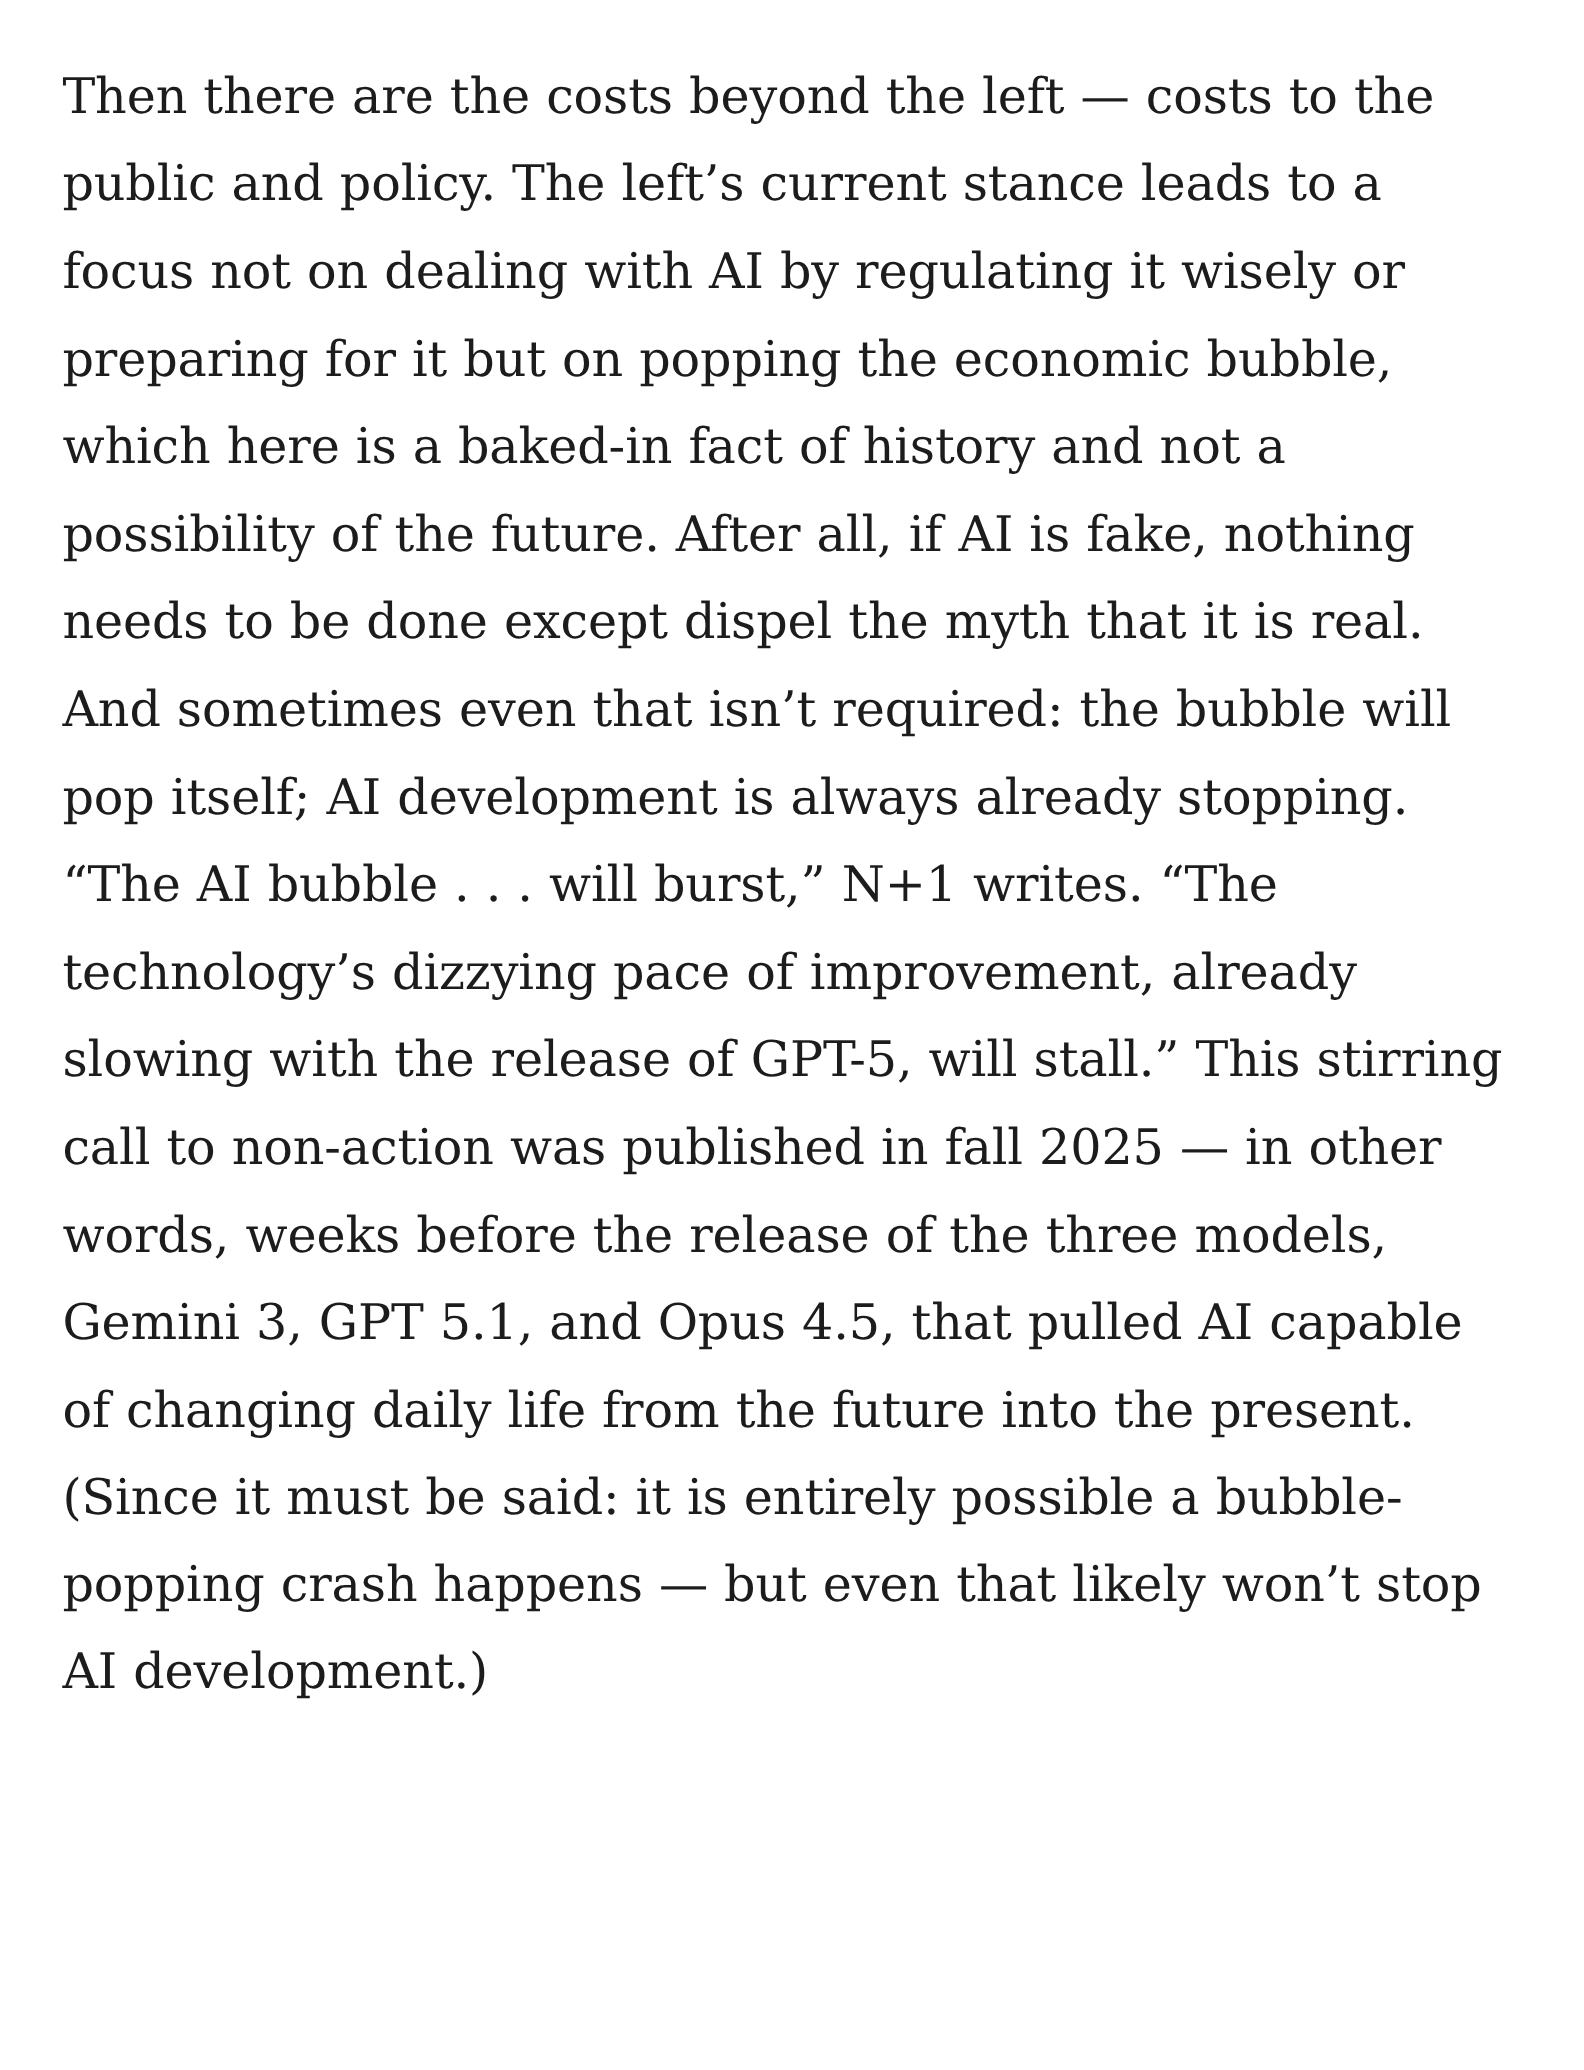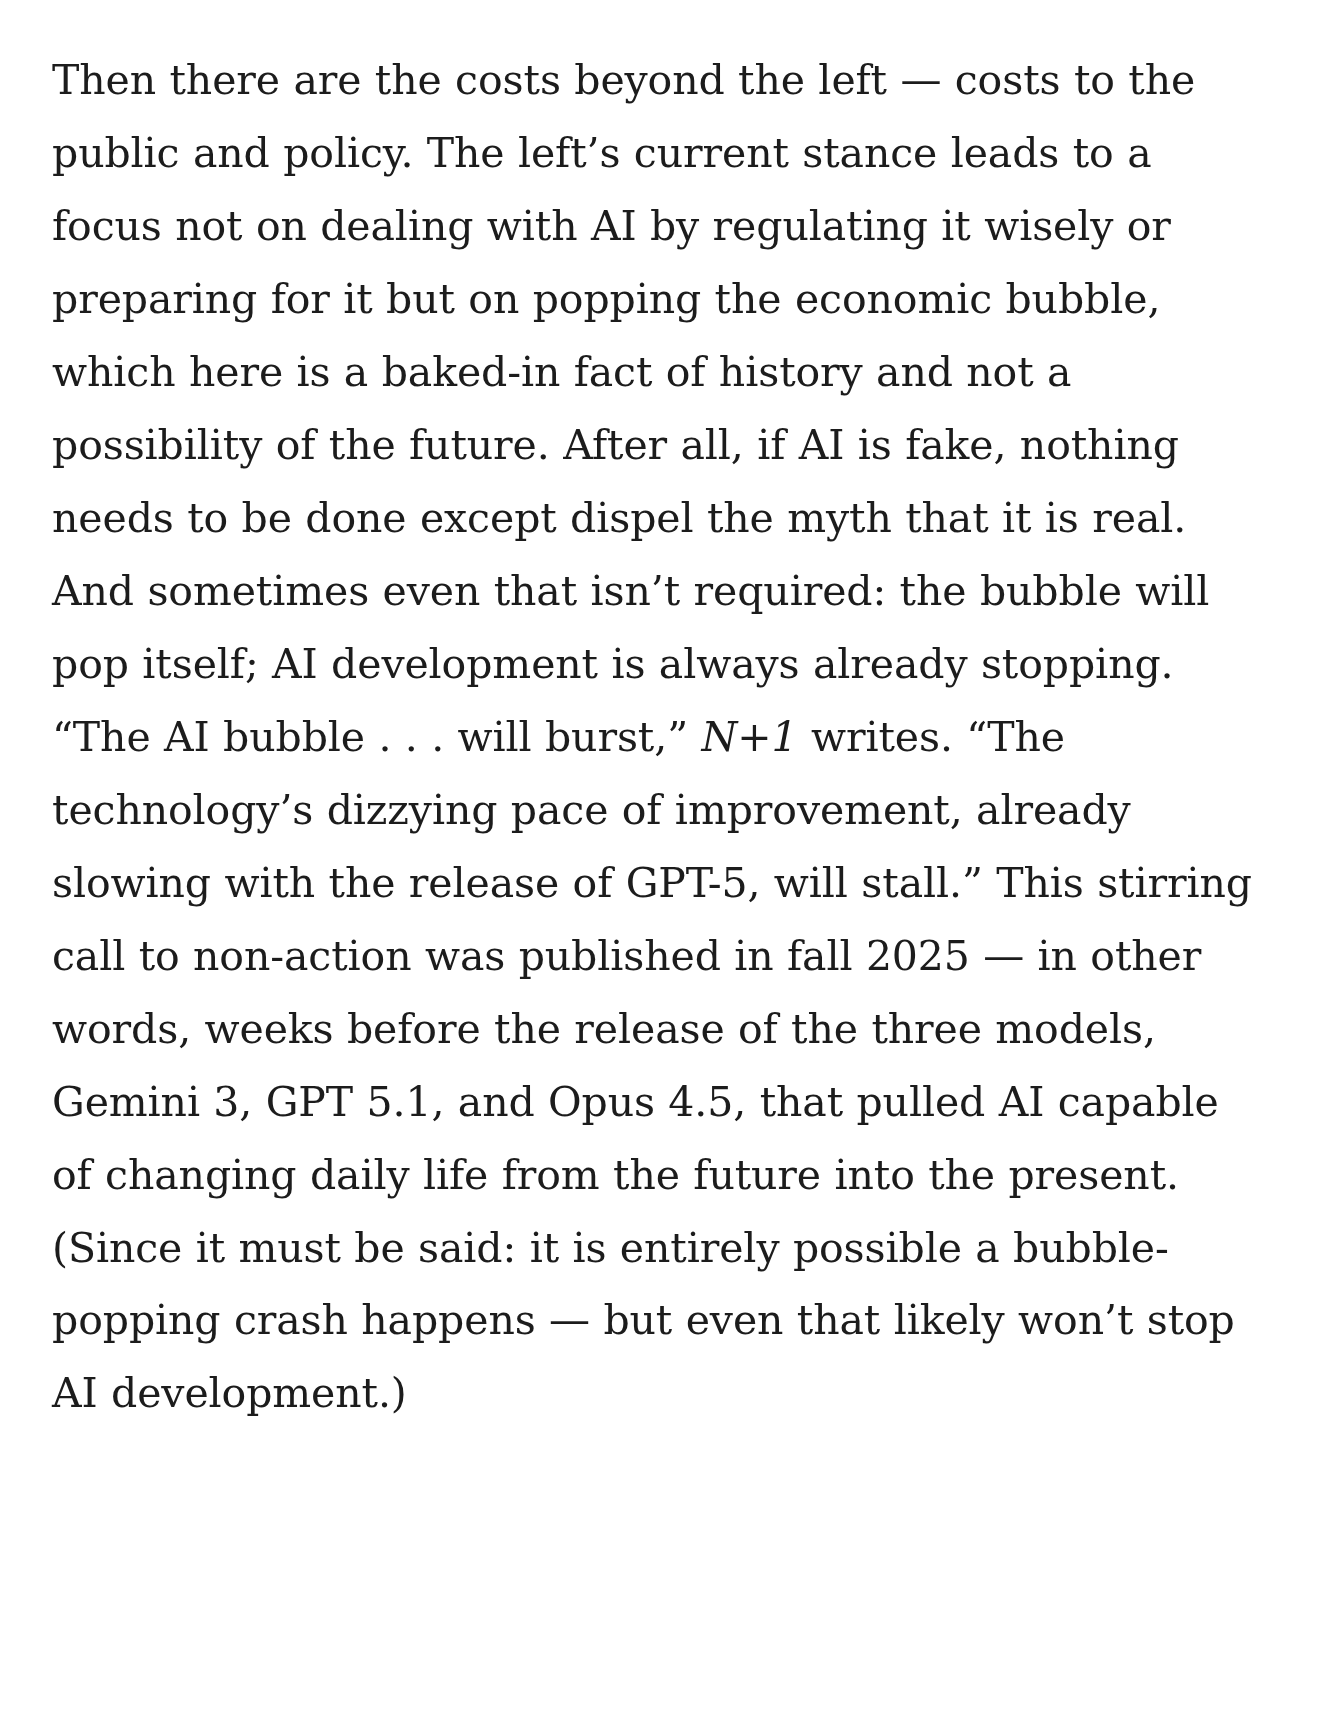--- a/index.html
+++ b/index.html
@@ -26,21 +26,20 @@
     line-height: 1.78;
     letter-spacing: -0.1px;
     color: #1c1c1c;
     text-align: left;
     word-spacing: 0.5px;
   }
   .article-body p {
     margin: 0;
   }
   .italic-title {
-    font-style: italic;
   }
 </style>
 </head>
 <body>
 
 <div class="page">
   <div class="article-body">
     <p>
       <span>Then there are the costs beyond the left — costs to the public and policy. The left’s current stance leads to a focus not on dealing with AI by regulating it wisely or preparing for it but on popping the economic bubble, which here is a baked-in fact of history and not a possibility of the future. After all, if AI is fake, nothing needs to be done except dispel the myth that it is real. And sometimes even that isn’t required: the bubble will pop itself; AI development is always already stopping. “The AI bubble . . . will burst,” </span><span class="italic-title">N+1</span><span> writes. “The technology’s dizzying pace of improvement, already slowing with the release of GPT-5, will stall.” This stirring call to non-action was published in fall 2025 — in other words, weeks before the release of the three models, Gemini 3, GPT 5.1, and Opus 4.5, that pulled AI capable of changing daily life from the future into the present. (Since it must be said: it is entirely possible a bubble-popping crash happens — but even that likely won’t stop AI development.)</span>
     </p>

